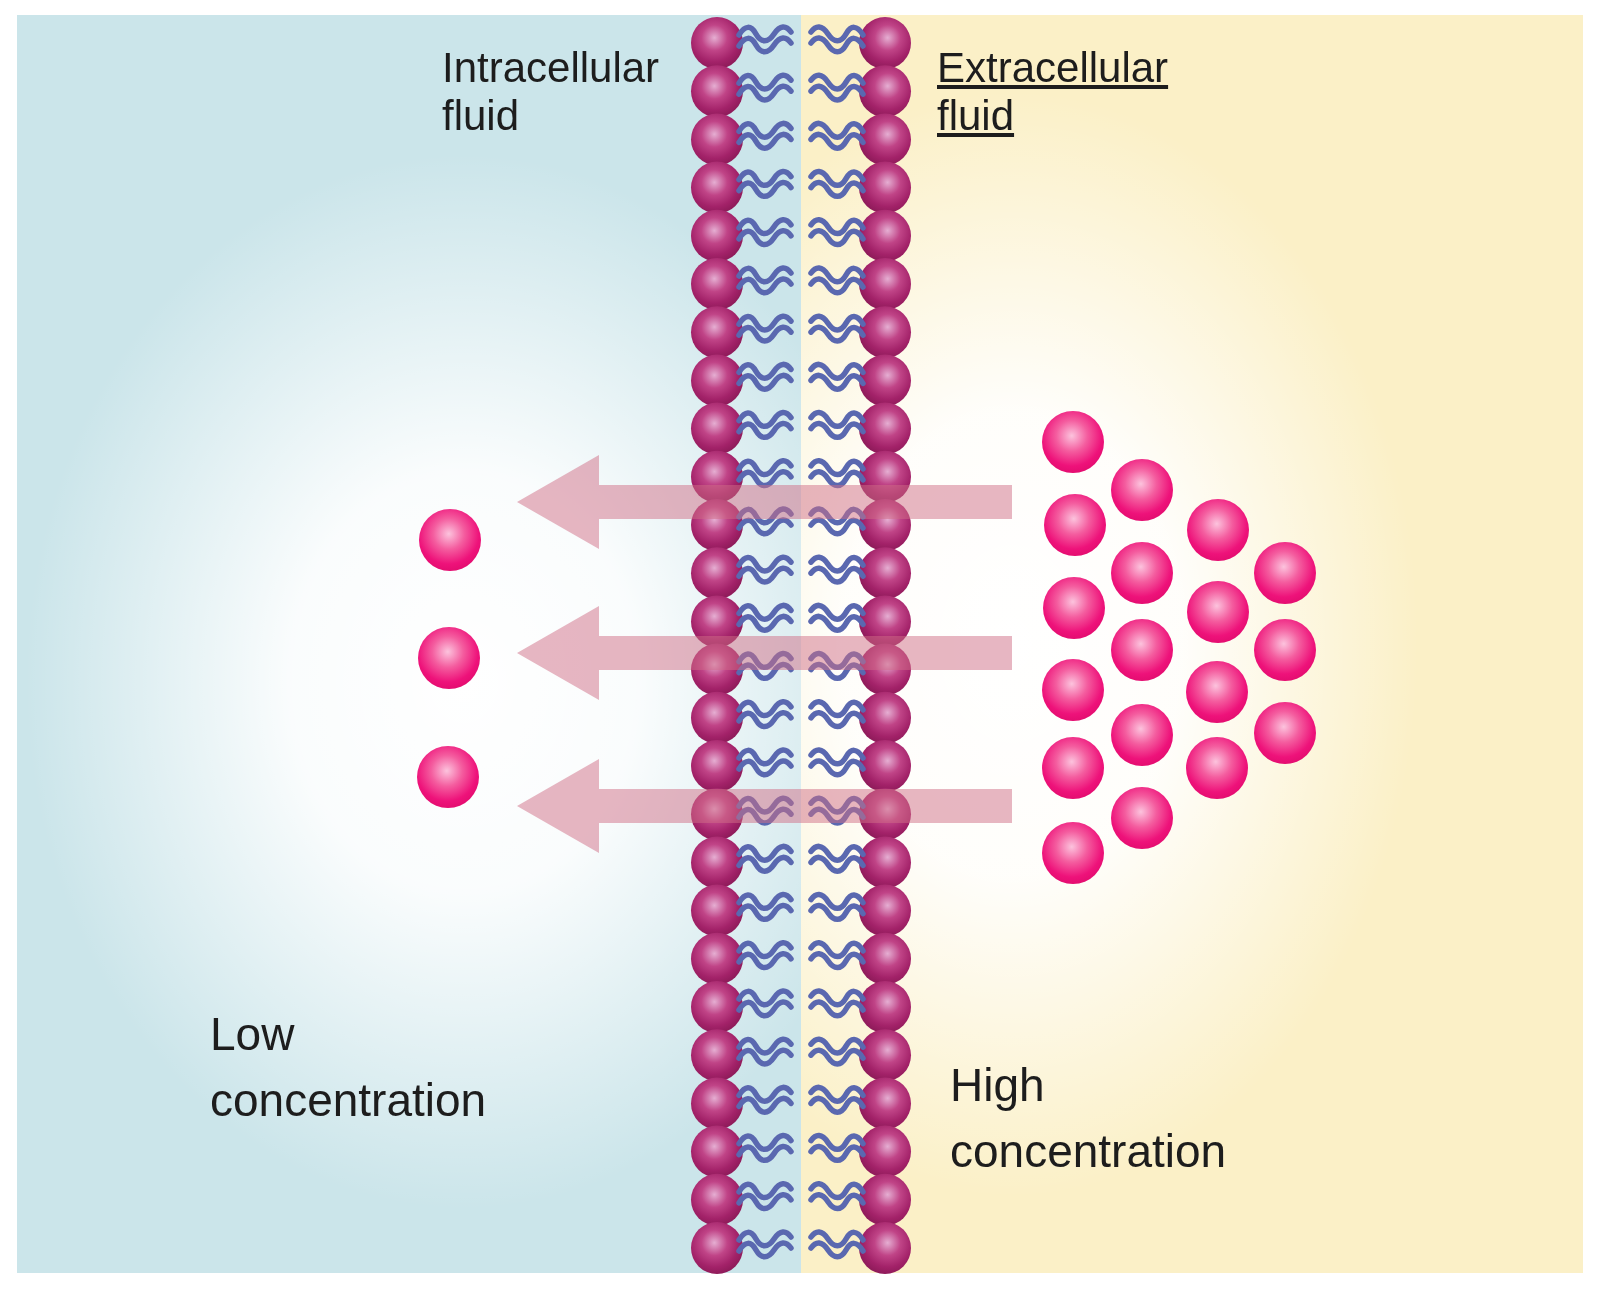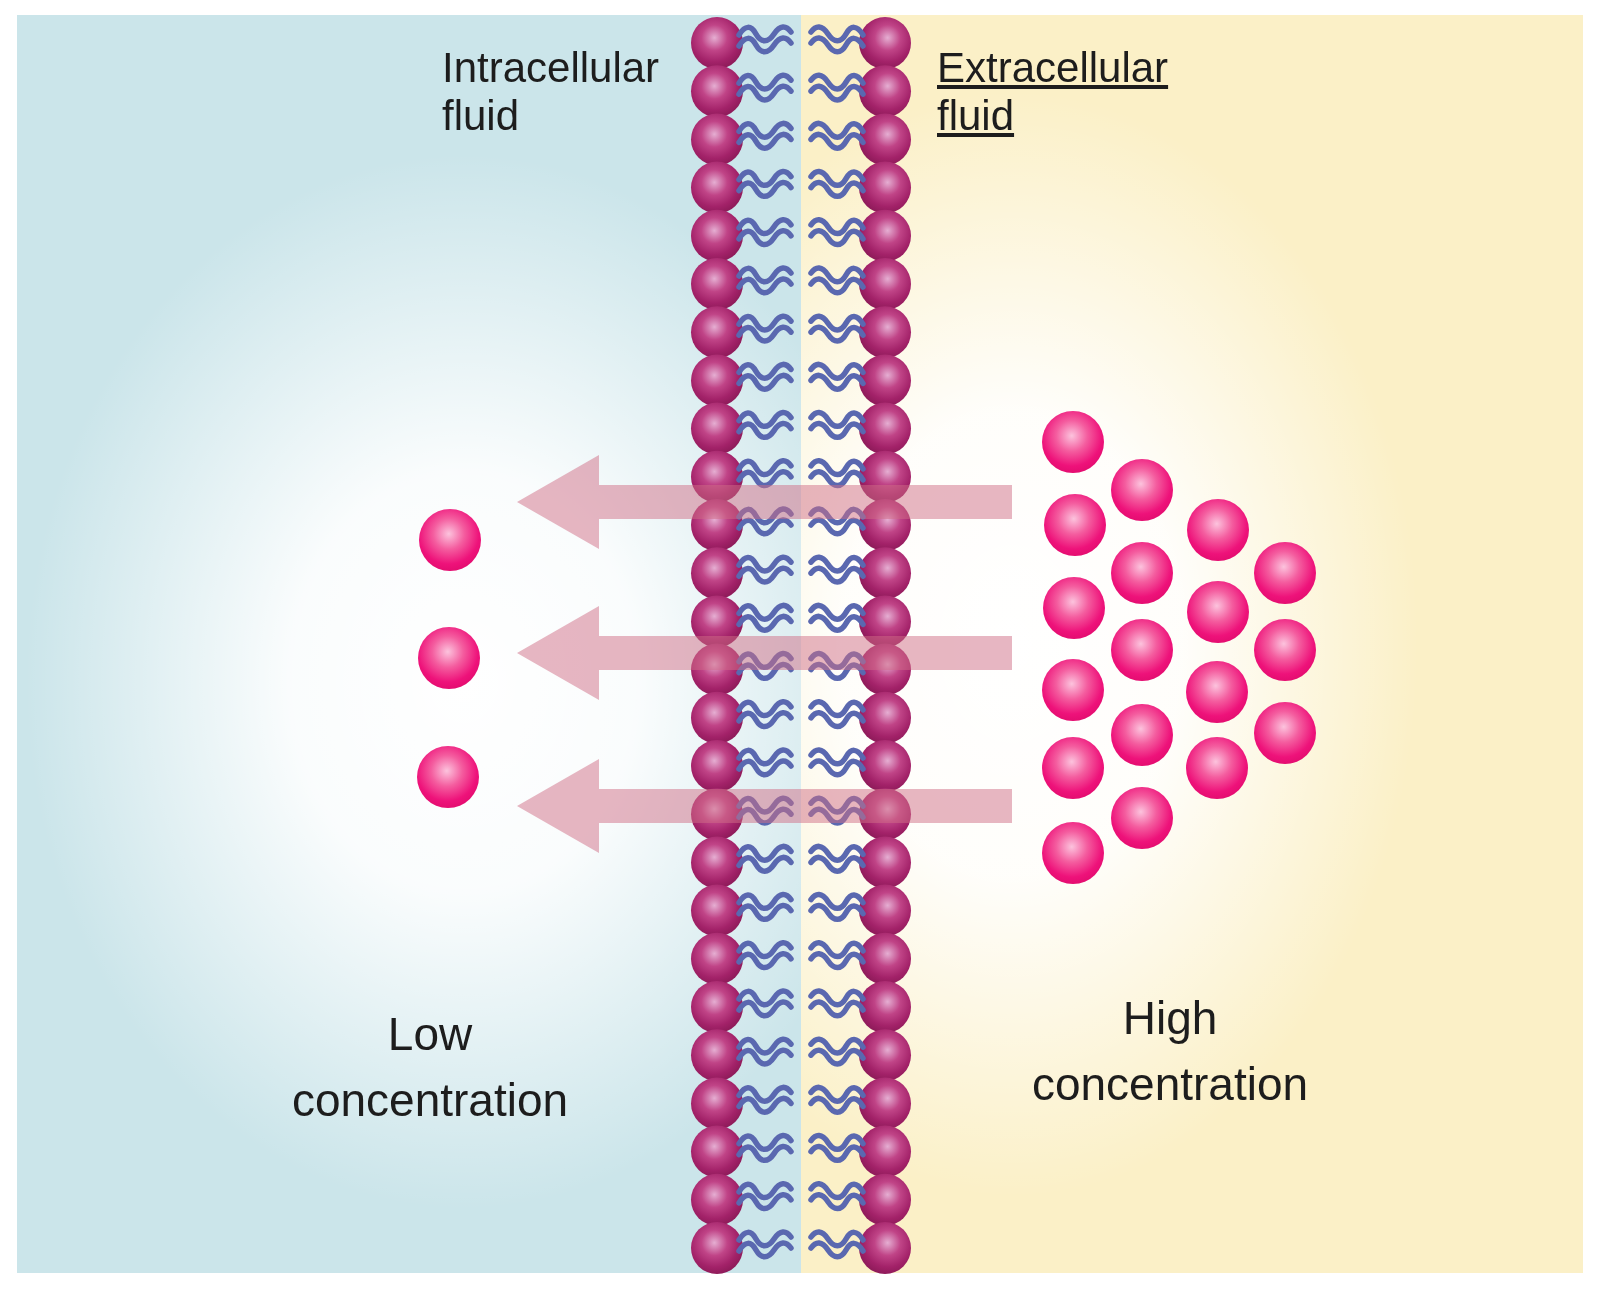--- a/index.html
+++ b/index.html
@@ -12,23 +12,23 @@
   }
   .figure { position: absolute; left: 0; top: 0; width: 1600px; height: 1199px; }
   .panel { position: absolute; top: 15px; height: 1258px; }
   .panel.left  { left: 17px;  width: 784px; }
   .panel.right { left: 801px; width: 782px; }
   #scene { position: absolute; left: 0; top: 0; }
   .label { position: absolute; color: #1d1d1d; }
   .fluid-label { font-size: 42px; line-height: 48px; font-weight: 400; }
   #intra-label { left: 442px; top: 44px; }
   #extra-label { left: 937px; top: 44px; text-decoration: underline; }
-  .conc-label { font-size: 46px; line-height: 66px; text-align: center; width: 440px; font-weight: 400; }
+  .conc-label { font-size: 46px; line-height: 66px; text-align: left; width: 440px; font-weight: 400; }
   #low-label  { left: 210px; top: 1001px; }
-  #high-label { left: 950px; top: 985px; }
+  #high-label { left: 950px; top: 1052px; }
 </style>
 </head>
 <body>
 
 <div class="figure">
 
   <div class="panel left" id="panel-left" style="background: radial-gradient(56% 42% at 57% 53%, rgb(255, 255, 255) 0%, rgba(255, 255, 255, 0.9) 40%, rgba(255, 255, 255, 0) 100%), rgb(203, 229, 234);"></div>
   <div class="panel right" id="panel-right" style="background: radial-gradient(52% 44% at 27% 50%, rgb(255, 255, 255) 0%, rgba(255, 255, 255, 0.92) 42%, rgba(255, 255, 255, 0) 100%), rgb(251, 240, 199);"></div>
 
   <svg id="scene" width="1600" height="1291" viewBox="0 0 1600 1291">

